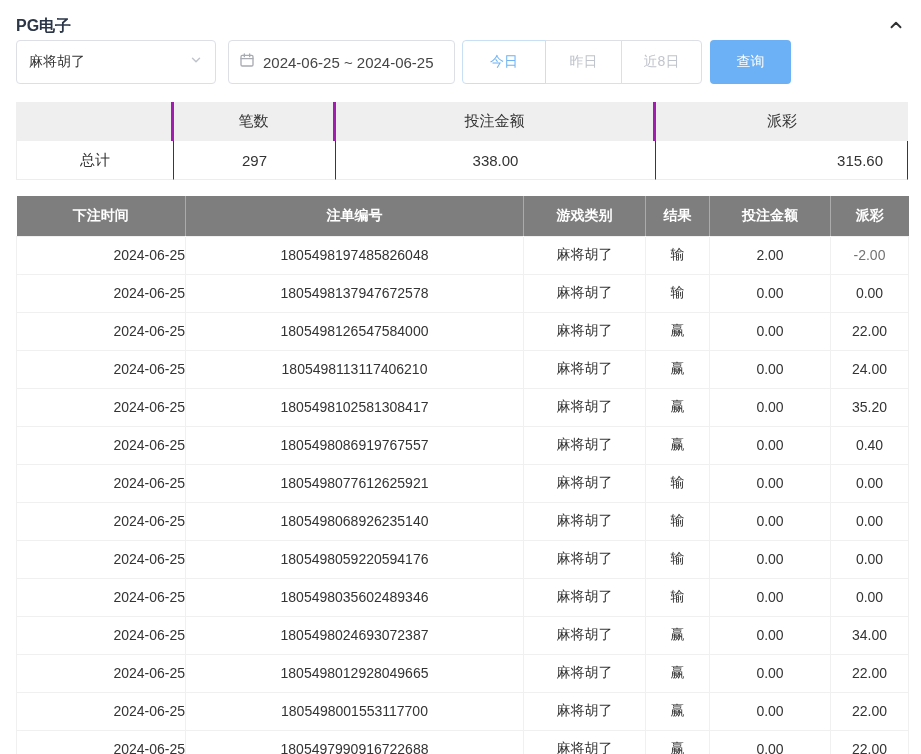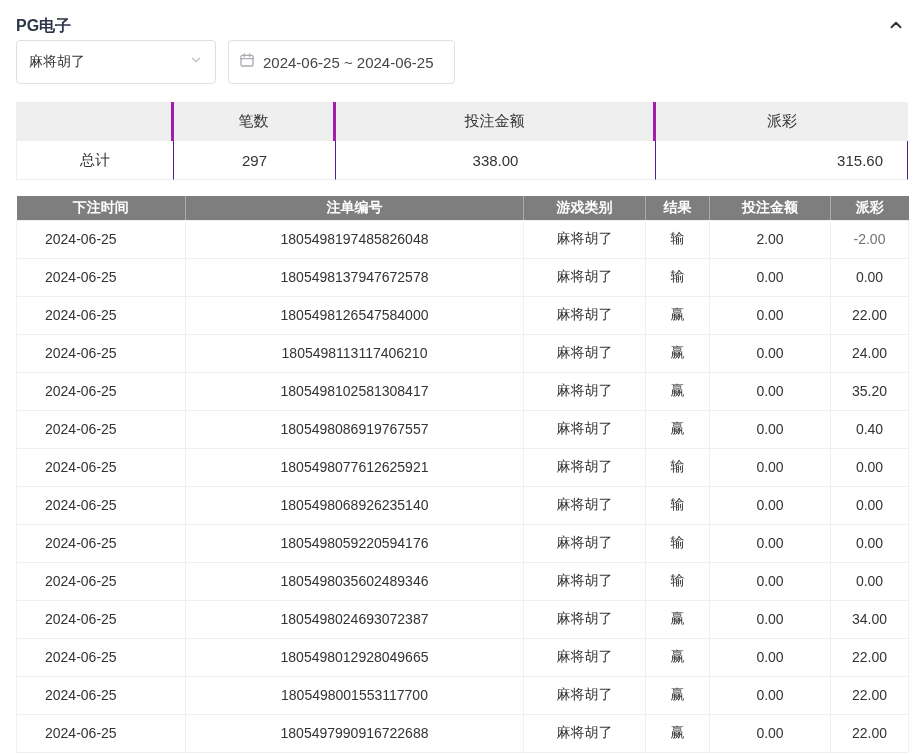--- a/index.html
+++ b/index.html
@@ -67,29 +67,29 @@
   .summary td {
     height: 39px; text-align: center;
     border-bottom: 1px solid #ededed; border-right: 1px solid #4c1d95;
   }
   .summary td:first-child { border-left: 1px solid #ededed; }
   .summary td.sum-payout { text-align: right; padding-right: 24px; }
 
   
   table.bets { width: 892px; border-collapse: collapse; font-size: 14px; table-layout: fixed; }
   .bets thead th {
-    background: #7e7e7e; color: #ffffff; height: 24px; font-weight: bold;
+    background: #7e7e7e; color: #ffffff; height: 40px; font-weight: bold;
     border-right: 1px solid rgba(255,255,255,0.35); text-align: center; font-size: 14px;
   }
   .bets thead th:last-child { border-right: none; }
   .bets tbody td {
     height: 38px; border: 1px solid #f0f0f0; color: #333; text-align: center;
     white-space: nowrap; overflow: hidden;
   }
-  .bets tbody td.c-time { text-align: left; padding-left: 28px; }
+  .bets tbody td.c-time { text-align: right; padding-left: 28px; }
   .bets tbody td.neg { color: #737373; }
 </style>
 </head>
 <body>
 
 <div class="panel">
 
   <div class="panel-header">
     <div class="panel-title">PG电子</div>
     <button class="collapse-btn">
@@ -116,21 +116,27 @@
         <svg width="16" height="16" viewBox="0 0 24 24" fill="none" stroke="#a8abb2" stroke-width="2" stroke-linecap="round">
             <rect x="3" y="5" width="18" height="16" rx="2"></rect>
             <line x1="3" y1="10" x2="21" y2="10"></line>
             <line x1="8" y1="3" x2="8" y2="7"></line>
             <line x1="16" y1="3" x2="16" y2="7"></line>
           </svg>
       </span>
       <span class="date-text">2024-06-25 ~ 2024-06-25</span>
     </div>
 
-
+    <div class="btn-group">
+      <button class="btn btn-active">今日</button>
+      <button class="btn btn-muted">昨日</button>
+      <button class="btn btn-muted">近8日</button>
+    </div>
+
+    <button class="btn-search">查询</button>
   </div>
 
   <table class="summary">
     <colgroup>
         <col style="width:158px">
         <col style="width:162px">
         <col style="width:320px">
         <col style="width:252px">
       </colgroup>
     <thead>

